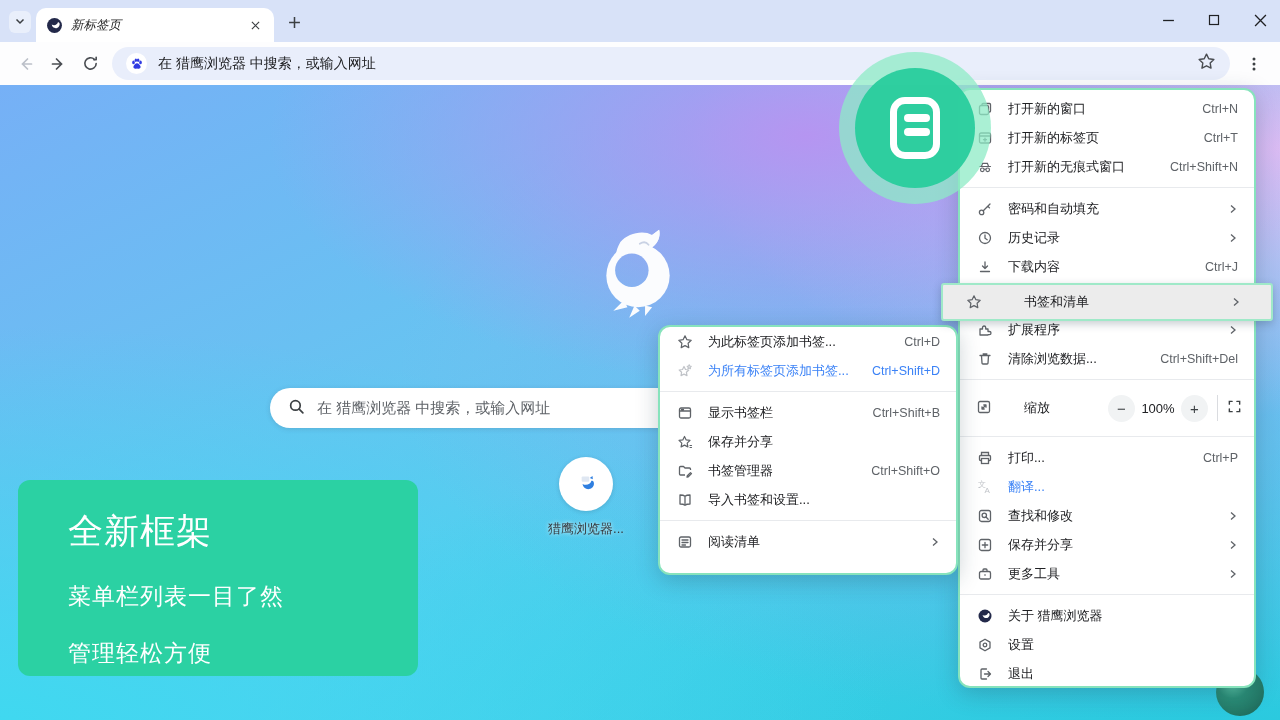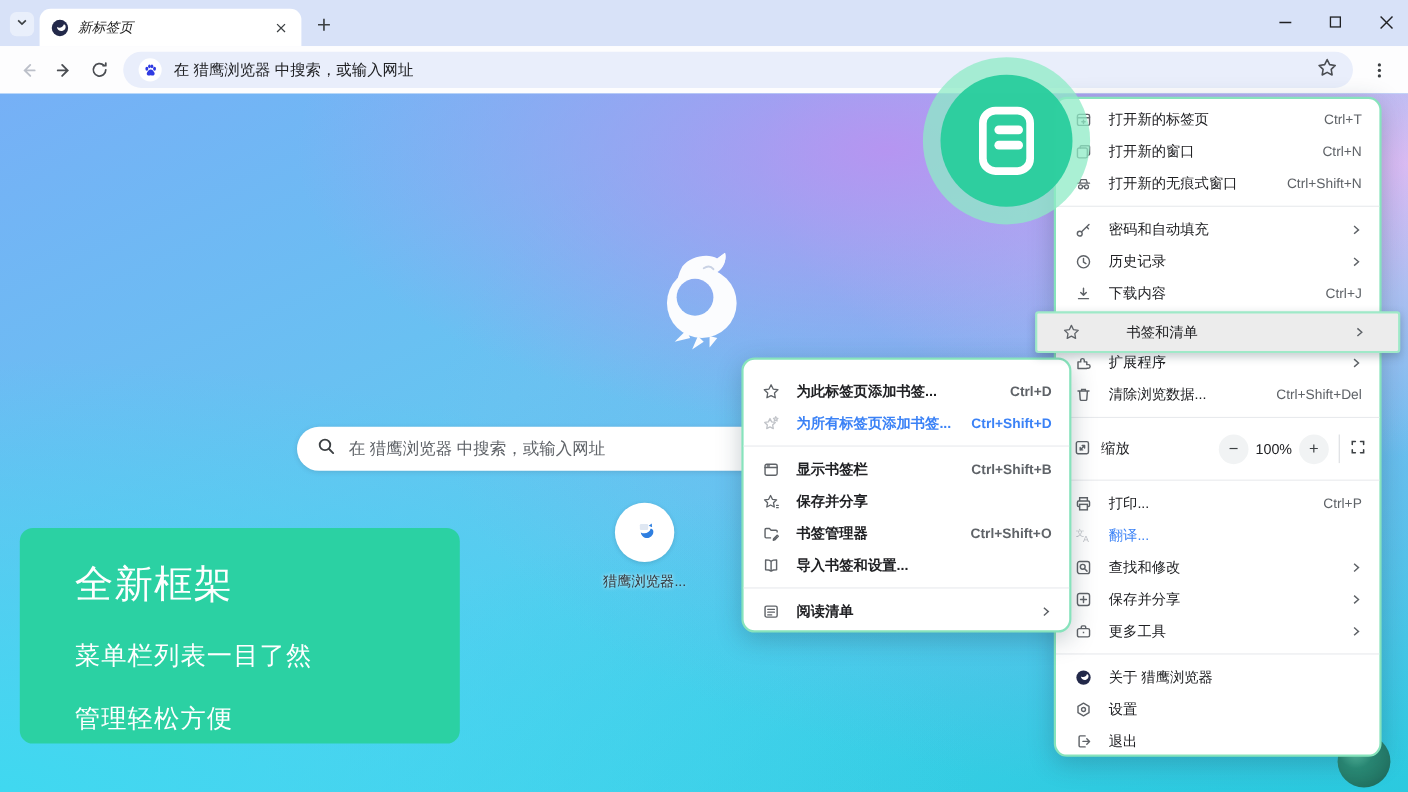--- a/index.html
+++ b/index.html
@@ -64,39 +64,39 @@
   #badge-core { position:absolute; left:16px; top:16px; width:120px; height:120px; border-radius:50%; background:rgba(42,205,157,.96);
     display:flex; align-items:center; justify-content:center; }
   #badge-glyph { width:50px; height:62px; border:7px solid #fff; border-radius:15px; position:relative; }
   .badge-bar { position:absolute; left:7px; width:26px; height:8px; border-radius:4px; background:#fff; }
   #badge-bar1 { top:10px; } #badge-bar2 { top:24px; }
 
   
   .menu-panel { position:absolute; background:#fff; border:2px solid #87e3bc; border-radius:12px;
     box-shadow:0 6px 22px rgba(30,60,70,.25); z-index:20; padding-top:4px; }
   #main-menu { left:958px; top:88px; width:298px; height:600px; }
-  #bookmark-submenu { left:674px; top:325px; width:300px; height:250px; padding-top:14px; z-index:25;font-weight:bold; }
+  #bookmark-submenu { left:658px; top:325px; width:300px; height:250px; padding-top:0; z-index:25; }
   .mi { height:29px; display:flex; align-items:center; padding:0 16px; font-size:13px; color:#202124; }
   .mi .ic { width:17px; height:17px; display:flex; align-items:center; justify-content:center; color:#5f6368; flex:0 0 auto; }
   .mi .lbl { margin-left:15px; flex:1; white-space:nowrap; }
   .mi .sc { font-size:12.5px; color:#5f6368; white-space:nowrap; }
   .mi .chev { color:#5f6368; display:flex; }
   .mi.dis .lbl, .mi.dis .sc { color:#3b82f6; }
   .mi.dis .ic { color:#c0c3c8; }
   .sep { height:1px; background:#e8eaed; margin:6px 0; }
   .slot { height:34px; }
   #highlight-row { position:absolute; left:941px; top:283px; width:332px; height:38px; background:#ececec;
     border:2px solid #9fe9c8; border-radius:3px; box-shadow:0 3px 8px rgba(30,60,70,.25); z-index:30;
     display:flex; align-items:center; padding:0 30px 0 22px; font-size:13px; color:#202124;gap:25px; }
   #highlight-row .ic { width:17px; height:17px; color:#5f6368; display:flex; align-items:center; justify-content:center; }
   #highlight-row .lbl { margin-left:17px; flex:1; }
 
   
   #zoom-row { height:44px; display:flex; align-items:center; padding:0 12px 0 16px; font-size:13px; color:#202124; }
-  #zoom-row .lbl { margin-left:9px; flex:1; }
+  #zoom-row .lbl { margin-left:32px; flex:1; }
   .zoom-btn { width:27px; height:27px; border-radius:50%; background:#f1f3f4; display:flex; align-items:center;
     justify-content:center; font-size:15px; color:#3c4043; }
   #zoom-value { width:46px; text-align:center; font-size:13px; color:#202124; }
   .vdiv { width:1px; height:26px; background:#dadce0; margin:0 9px; }
 </style>
 </head>
 <body>
 
 <div id="app">
 
@@ -231,36 +231,36 @@
       <div class="promo-line">管理轻松方便</div>
     </div>
 
     <div id="float-ball"></div>
   </div>
 
   <div class="menu-panel" id="main-menu">
     <div class="mi">
       <span class="ic">
           <svg width="16" height="16" viewBox="0 0 16 16" fill="none" stroke="currentColor" stroke-width="1.3">
+            <rect x="2.5" y="4.5" width="9" height="9" rx="1.5"></rect>
+            <path d="M5 4.5V3.5a1 1 0 011-1h6.5a1 1 0 011 1V10a1 1 0 01-1 1h-1" stroke-linecap="round"></path>
+          </svg>
+        </span>
+      <span class="lbl">打开新的窗口</span>
+      <span class="sc">Ctrl+N</span>
+    </div>
+    <div class="mi">
+      <span class="ic">
+          <svg width="16" height="16" viewBox="0 0 16 16" fill="none" stroke="currentColor" stroke-width="1.3">
             <rect x="2.5" y="3" width="11" height="10" rx="1.5"></rect>
             <path d="M2.5 6h11M8 8.2v3M6.5 9.7h3" stroke-linecap="round"></path>
           </svg>
         </span>
       <span class="lbl">打开新的标签页</span>
       <span class="sc">Ctrl+T</span>
-    </div>
-    <div class="mi">
-      <span class="ic">
-          <svg width="16" height="16" viewBox="0 0 16 16" fill="none" stroke="currentColor" stroke-width="1.3">
-            <rect x="2.5" y="4.5" width="9" height="9" rx="1.5"></rect>
-            <path d="M5 4.5V3.5a1 1 0 011-1h6.5a1 1 0 011 1V10a1 1 0 01-1 1h-1" stroke-linecap="round"></path>
-          </svg>
-        </span>
-      <span class="lbl">打开新的窗口</span>
-      <span class="sc">Ctrl+N</span>
     </div>
     <div class="mi">
       <span class="ic">
           <svg width="16" height="16" viewBox="0 0 16 16" fill="none" stroke="currentColor" stroke-width="1.2">
             <path d="M2.5 7.5h11M4.5 7.3l1.1-3h4.8l1.1 3" stroke-linecap="round"></path>
             <circle cx="5.3" cy="10.8" r="1.8"></circle>
             <circle cx="10.7" cy="10.8" r="1.8"></circle>
             <path d="M7.1 10.5q.9-.6 1.8 0"></path>
           </svg>
         </span>

